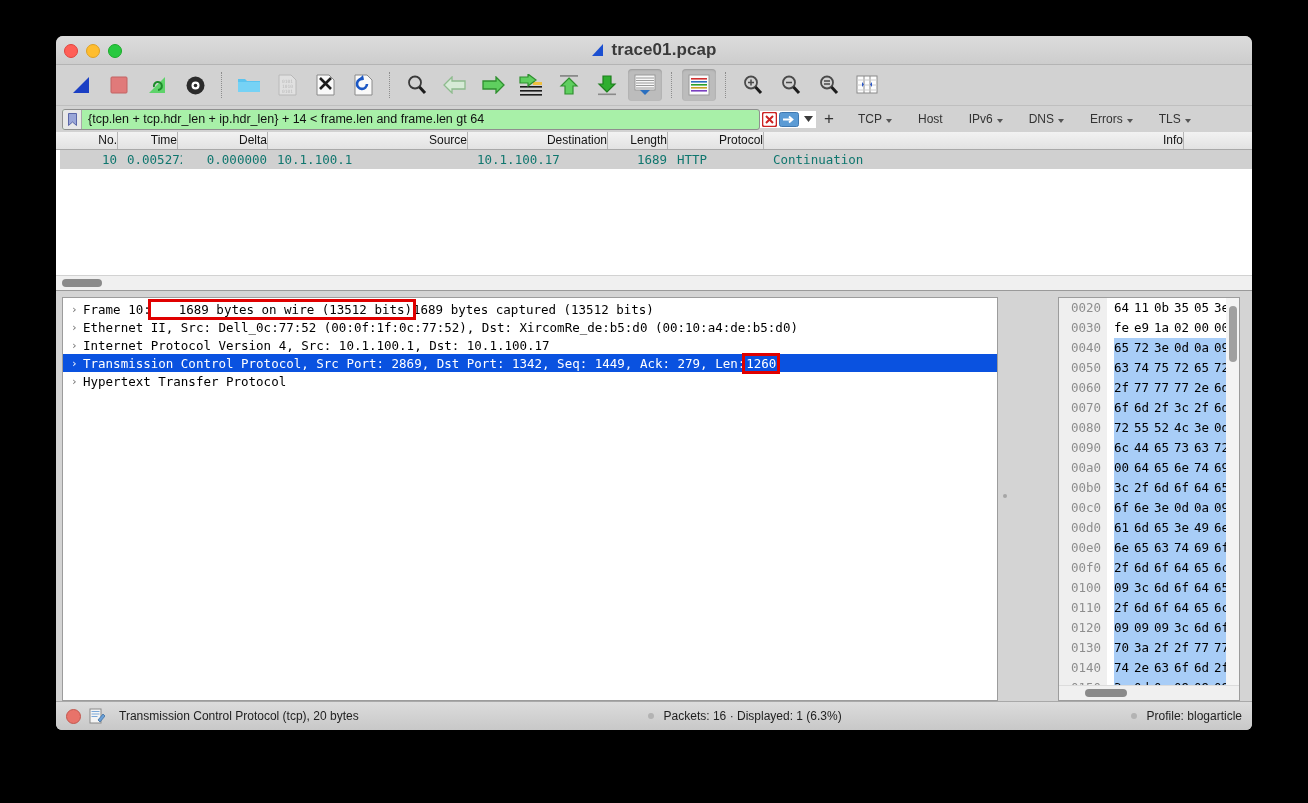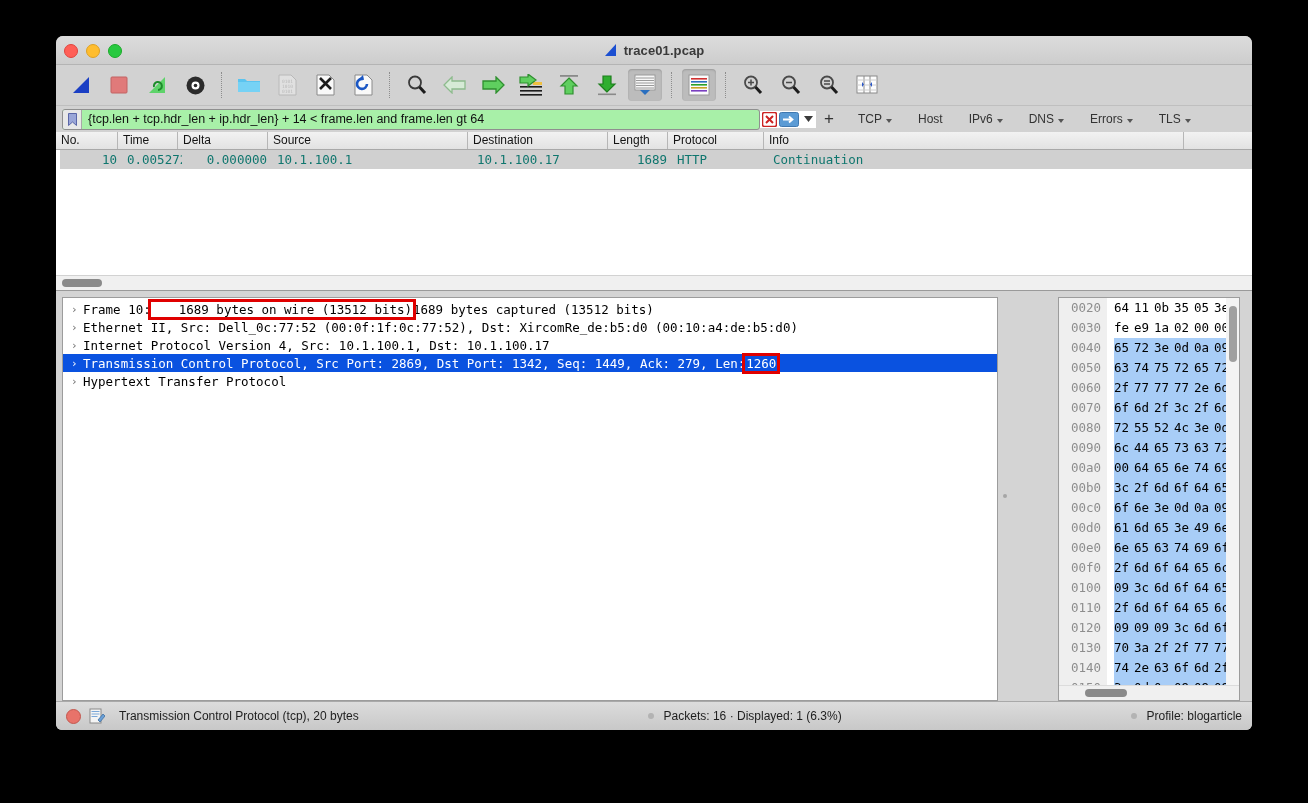--- a/index.html
+++ b/index.html
@@ -36,21 +36,21 @@
   .lights { position: absolute; left: 8px; top: 8px; display: flex; gap: 8px; }
   .light { width: 12px; height: 12px; border-radius: 50%; }
   .light.red { background: #ff5f57; border: 0.5px solid #e0443e; }
   .light.yellow { background: #ffbd2e; border: 0.5px solid #dea123; }
   .light.green { background: #28c940; border: 0.5px solid #1aab29; }
   #title-wrap {
     position: absolute; left: 0; right: 0; top: 0; height: 28px;
     display: flex; align-items: center; justify-content: center; gap: 6px;
   }
   #title-text {
-    font-size: 13px; font-weight: bold; color: #3a3a3a;
+    font-size: 17px; font-weight: bold; color: #3a3a3a;
     letter-spacing: 0.1px;
   }
   .finlogo { width: 14px; height: 13px; position: relative; }
   .finlogo svg { display:block; }
 
   
   #toolbar {
     height: 40px;
     background: #d2d2d2;
     border-bottom: 1px solid #bfbfbf;
@@ -147,20 +147,21 @@
     border-bottom: 1px solid #9a9a9a;
     position: relative;
   }
   #plist-header {
     height: 17px;
     background: linear-gradient(to bottom, #f2f2f2, #e2e2e2);
     border-bottom: 1px solid #a8a8a8;
     display: flex; align-items: center;
     font-size: 12px; color: #141414;
     flex: 0 0 auto;
+    text-align: right;
   }
   #plist-header .col {
     height: 17px; line-height: 17px;
     border-right: 1px solid #b6b6b6;
     padding-left: 5px;
     box-sizing: border-box;
     overflow: hidden; white-space: nowrap;
   }
   #plist-rows { flex: 1 1 auto; position: relative; overflow: hidden; }
   .prow {

